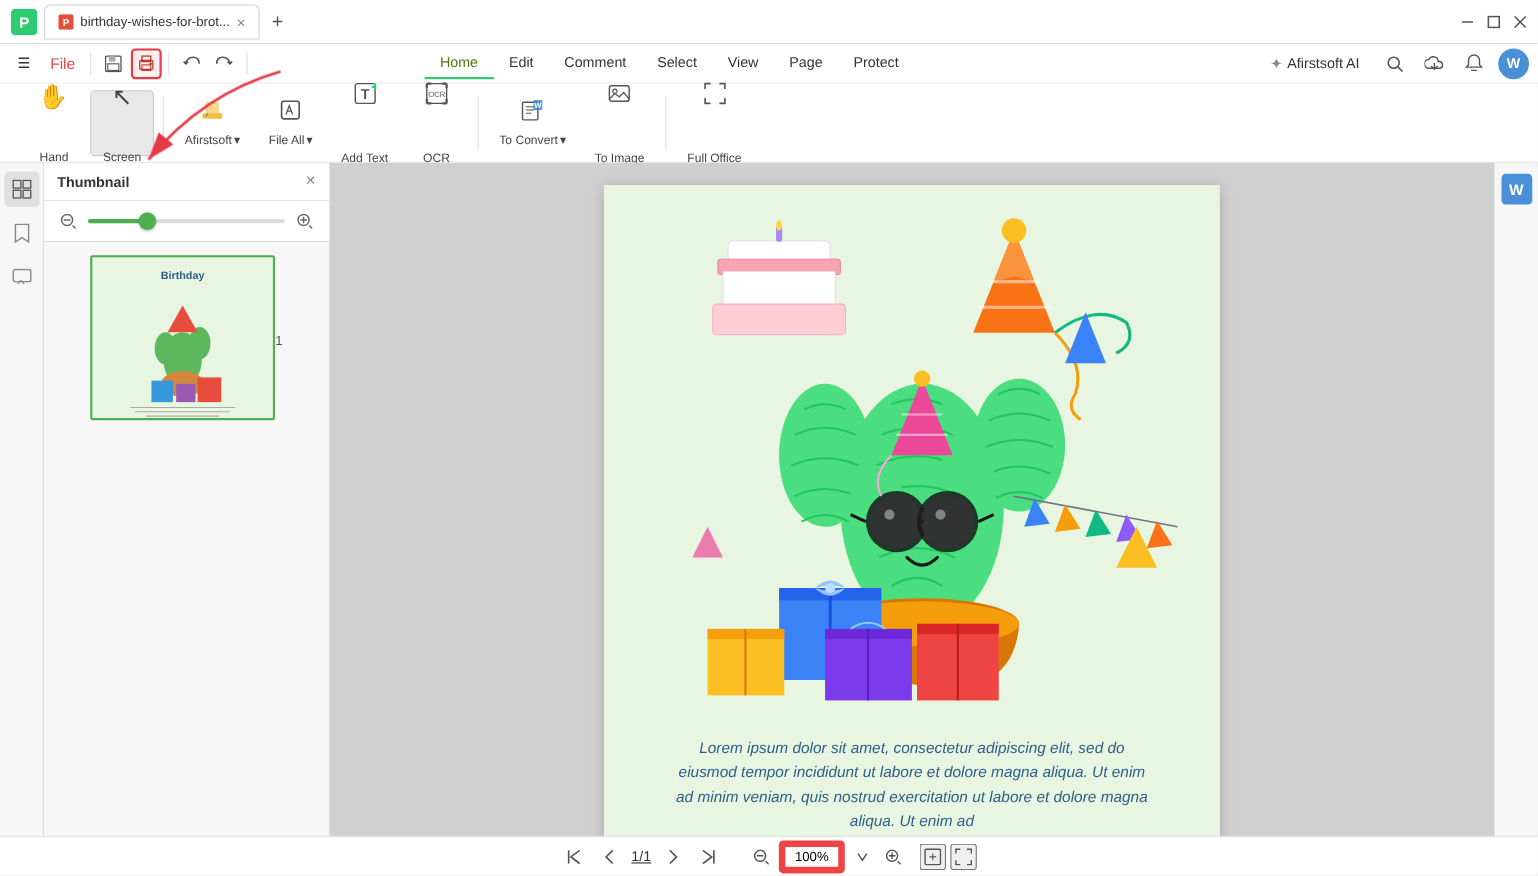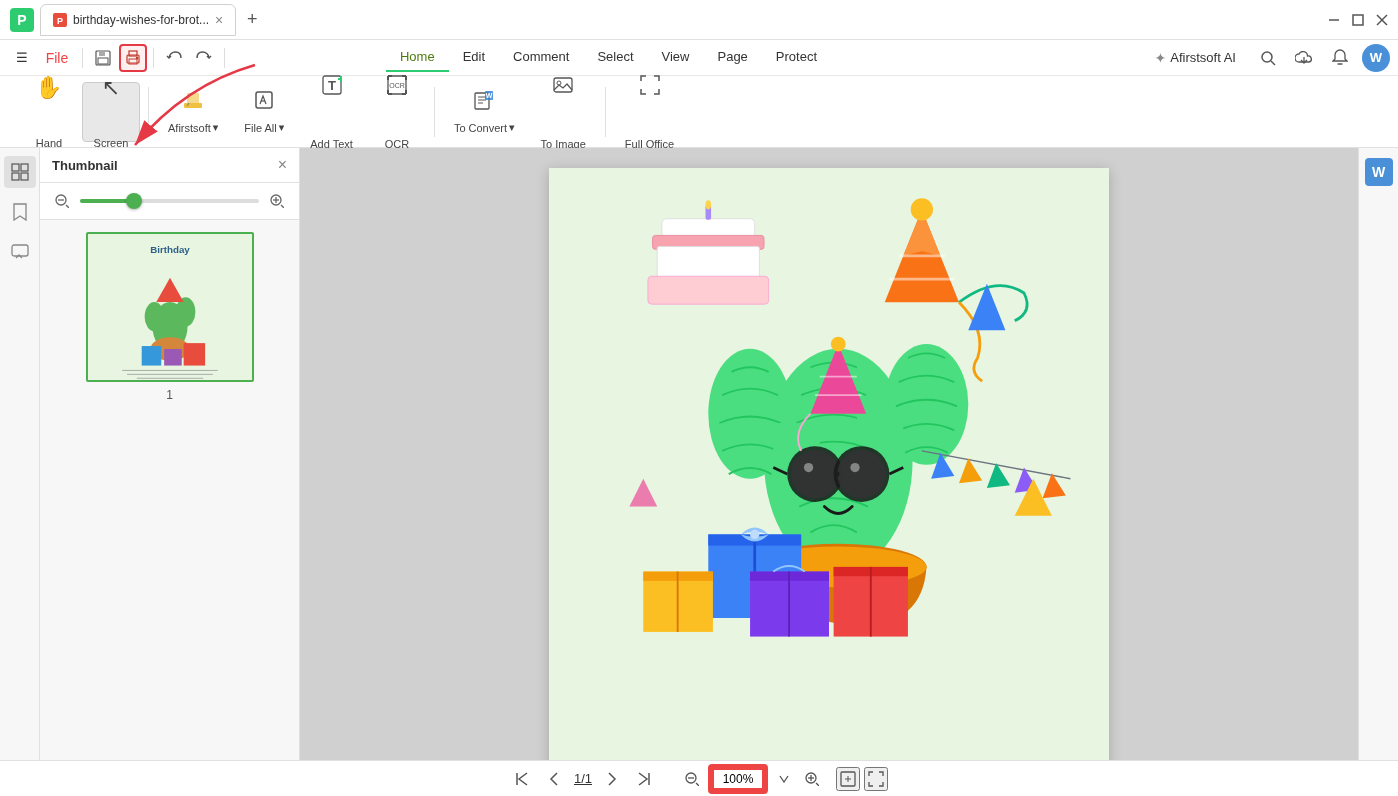--- a/index.html
+++ b/index.html
@@ -83,21 +83,21 @@
     .thumbnail-close { cursor: pointer; color: #888; font-size: 16px; }
     .thumbnail-zoom {
       display: flex; align-items: center; gap: 8px; padding: 8px 12px;
       border-bottom: 1px solid #e0e0e0; background: #fff;
     }
     .zoom-minus, .zoom-plus { cursor: pointer; color: #666; font-size: 16px; width: 20px; height: 20px; display: flex; align-items: center; justify-content: center; }
     .zoom-slider { flex: 1; height: 4px; background: #ddd; border-radius: 2px; position: relative; cursor: pointer; }
     .zoom-slider-track { height: 4px; background: #4caf50; border-radius: 2px; width: 30%; }
     .zoom-slider-thumb { width: 16px; height: 16px; background: #4caf50; border-radius: 50%; position: absolute; top: -6px; left: calc(30% - 8px); box-shadow: 0 1px 3px rgba(0,0,0,0.3); }
     .thumbnail-content { flex: 1; padding: 12px; display: flex; flex-direction: column; align-items: center; }
-    .thumbnail-item { display: flex; flex-direction: column; align-items: center; cursor: pointer; }
+    .thumbnail-item { display: flex; flex-direction: row; align-items: center; cursor: pointer; }
     .thumbnail-img {
       width: 168px; height: 150px; background: linear-gradient(135deg, #d4f5d4 0%, #e8f5e8 100%);
       border: 2px solid #4caf50; border-radius: 2px;
       display: flex; align-items: center; justify-content: center; overflow: hidden;
       position: relative;
     }
     .thumbnail-page-num { font-size: 12px; color: #555; margin-top: 6px; }
 
     
     .pdf-area {
@@ -565,20 +565,21 @@
           <polygon points="490,288 480,315 505,312" fill="#8b5cf6"></polygon>
           <polygon points="520,294 510,321 535,318" fill="#f97316"></polygon>
 
           <polygon points="450,90 430,140 470,140" fill="#3b82f6"></polygon>
 
           <polygon points="500,300 480,340 520,340" fill="#fbbf24"></polygon>
 
           <polygon points="80,300 65,330 95,330" fill="#ec4899" opacity="0.7"></polygon>
         </svg>
       </div>
+      <div class="pdf-text">Lorem ipsum dolor sit amet, consectetur adipiscing elit, sed do eiusmod tempor incididunt ut labore et dolore magna aliqua. Ut enim ad minim veniam, quis nostrud exercitation ut labore et dolore magna aliqua. Ut enim ad</div>
     </div>
   </div>
 
   <div class="right-panel">
     <div class="right-icon-btn">
       <div class="w-badge">W</div>
     </div>
   </div>
 </div>
 

